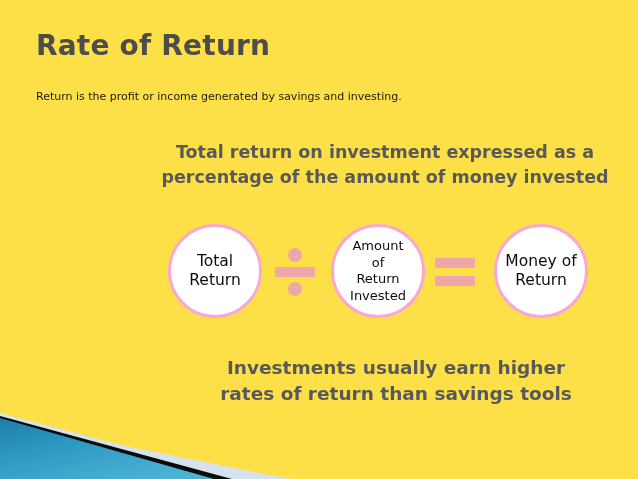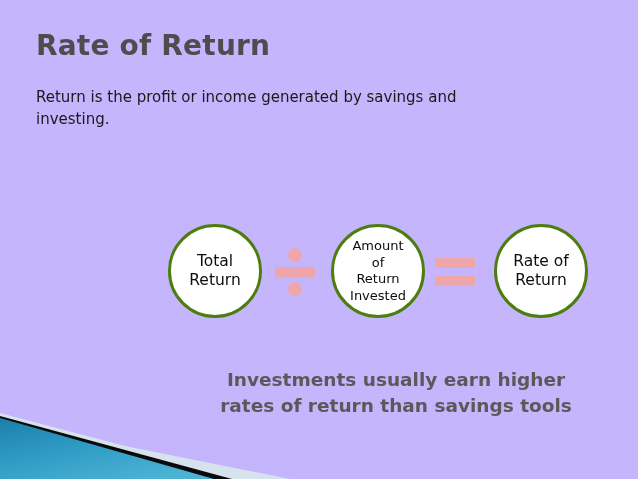--- a/index.html
+++ b/index.html
@@ -4,21 +4,21 @@
 <style>
   html, body {
     margin: 0;
     padding: 0;
     background: #ffffff;
   }
   #slide {
     position: relative;
     width: 638px;
     height: 479px;
-    background: #c4b5fd;
+    background: #fde047;
     overflow: hidden;
     font-family: "DejaVu Sans", "Liberation Sans", sans-serif;
   }
 
   
   #slide-title {
     position: absolute;
     left: 36px;
     top: 29px;
     font-size: 28px;
@@ -27,21 +27,21 @@
     letter-spacing: 0.2px;
     white-space: nowrap;
   }
 
   
   #intro-text {
     position: absolute;
     left: 36px;
     top: 86px;
     width: 430px;
-    font-size: 15px;
+    font-size: 11px;
     line-height: 22px;
     color: #1a1a1a;
     font-weight: normal;
   }
 
   
   #definition-text {
     position: absolute;
     left: 150px;
     top: 140px;
@@ -59,21 +59,21 @@
     left: 168px;
     top: 224px;
     width: 440px;
     height: 98px;
   }
   .circle {
     position: absolute;
     top: 0;
     width: 88px;
     height: 88px;
-    border: 3px solid #4d7c0f;
+    border: 3px solid #f9a8d4;
     border-radius: 50%;
     box-sizing: content-box;
     display: flex;
     align-items: center;
     justify-content: center;
     text-align: center;
     background: #ffffff;
   }
   .circle-label {
     font-size: 15.5px;
@@ -127,21 +127,20 @@
   #closing-text {
     position: absolute;
     left: 215px;
     top: 355px;
     width: 362px;
     text-align: center;
     font-size: 18.5px;
     line-height: 26px;
     font-weight: bold;
     color: #595959;
-    margin-top: 12px;
   }
 
   
   #corner-decoration {
     position: absolute;
     left: 0;
     bottom: 0;
     width: 400px;
     height: 72px;
     pointer-events: none;
@@ -149,20 +148,21 @@
 </style>
 </head>
 <body>
 
 <div id="slide">
 
   <div id="slide-title">Rate of Return</div>
 
   <div id="intro-text">Return is the profit or income generated by savings and investing.</div>
 
+  <div id="definition-text">Total return on investment expressed as a percentage of the amount of money invested</div>
 
   <div id="equation-row">
 
     <div class="circle" id="circle-total-return">
       <div class="circle-label">
         <span>Total</span><br>
         <span>Return</span>
       </div>
     </div>
 
@@ -181,21 +181,21 @@
       </div>
     </div>
 
     <div class="operator" id="operator-equals">
       <div class="op-bar op-bar-eq-top"></div>
       <div class="op-bar op-bar-eq-bottom"></div>
     </div>
 
     <div class="circle" id="circle-rate-return">
       <div class="circle-label">
-        <span>Rate of</span><br>
+        <span>Money of</span><br>
         <span>Return</span>
       </div>
     </div>
 
   </div>
 
   <div id="closing-text">Investments usually earn higher rates of return than savings tools</div>
 
   <svg id="corner-decoration" viewBox="0 0 400 72" preserveAspectRatio="none">
     <defs>

